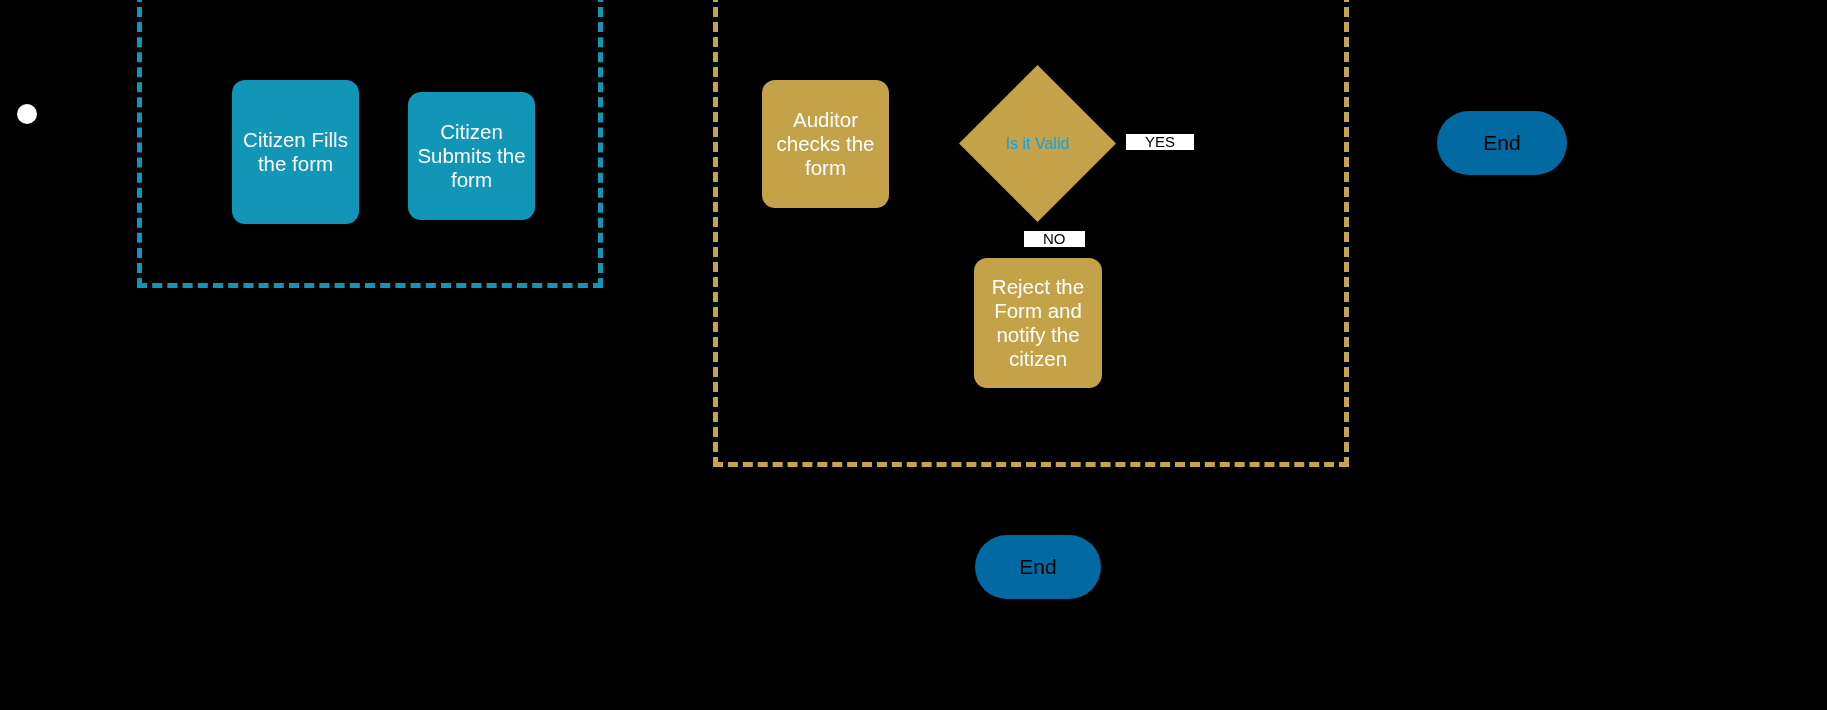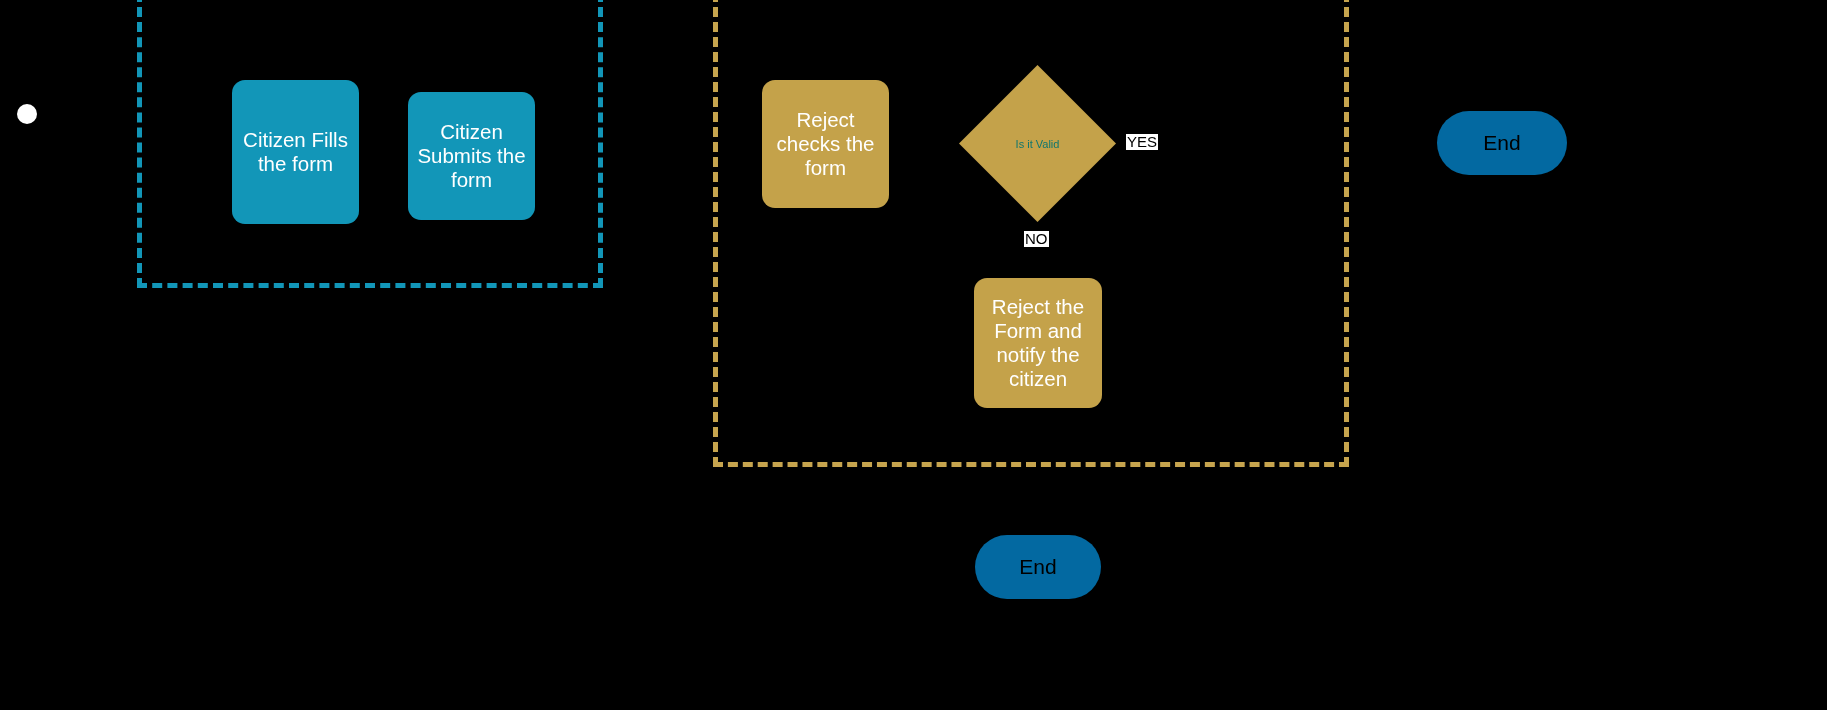--- a/index.html
+++ b/index.html
@@ -82,34 +82,34 @@
     left: 0;
     top: 0;
     width: 100%;
     height: 100%;
     background: #C4A24A;
     transform: rotate(45deg);
   }
   .diamond-label {
     position: relative;
     z-index: 2;
-    color: #0f766e;
-    font-size: 11px;
+    color: #0ea5e9;
+    font-size: 16px;
     text-align: center;
     white-space: nowrap;
   }
 
   
   .edge-label {
     position: absolute;
     background: #ffffff;
     color: #000000;
     font-size: 15px;
     line-height: 1.05;
-    padding: 0px 1px;
+    padding: 0px 19px;
     white-space: nowrap;
   }
 
   
   .terminator {
     position: absolute;
     box-sizing: border-box;
     display: flex;
     align-items: center;
     justify-content: center;
@@ -127,31 +127,31 @@
   <div class="lane lane-citizen"></div>
 
   <div class="lane lane-auditor"></div>
 
   <div class="start-dot"></div>
 
   <div class="node task task-blue" style="left:190px; top:80px; width:127px; height:144px;margin-left:42px;">Citizen Fills the form</div>
 
   <div class="node task task-blue" style="left:408px; top:92px; width:127px; height:128px;">Citizen Submits the form</div>
 
-  <div class="node task task-gold" style="left:762px; top:80px; width:127px; height:128px;">Reject checks the form</div>
+  <div class="node task task-gold" style="left:762px; top:80px; width:127px; height:128px;">Auditor checks the form</div>
 
   <div class="diamond-wrap" style="left:982px; top:88px; width:111px; height:111px;">
     <div class="diamond-shape"></div>
     <div class="diamond-label">Is it Valid</div>
   </div>
 
   <div class="edge-label" style="left:1126px; top:134px;">YES</div>
 
   <div class="edge-label" style="left:1024px; top:231px;">NO</div>
 
 
-  <div class="node task task-gold" style="left:974px; top:278px; width:128px; height:130px;">Reject the Form and notify the citizen</div>
+  <div class="node task task-gold" style="left:974px; top:258px; width:128px; height:130px;">Reject the Form and notify the citizen</div>
 
   <div class="terminator" style="left:1437px; top:111px; width:130px; height:64px;">End</div>
 
   <div class="terminator" style="left:975px; top:535px; width:126px; height:64px;">End</div>
 
 </div>
 
 </body></html>

